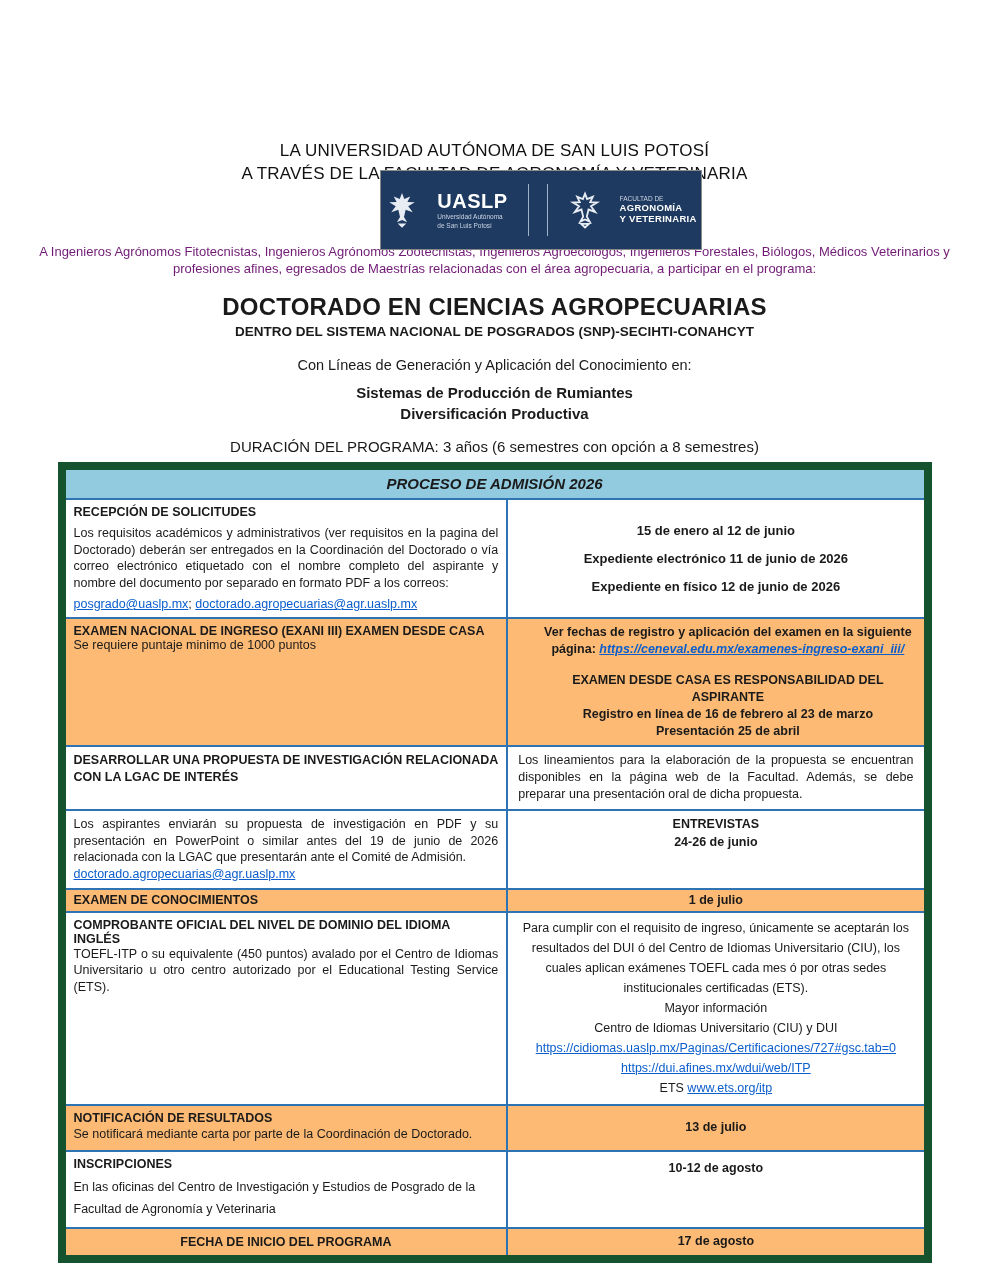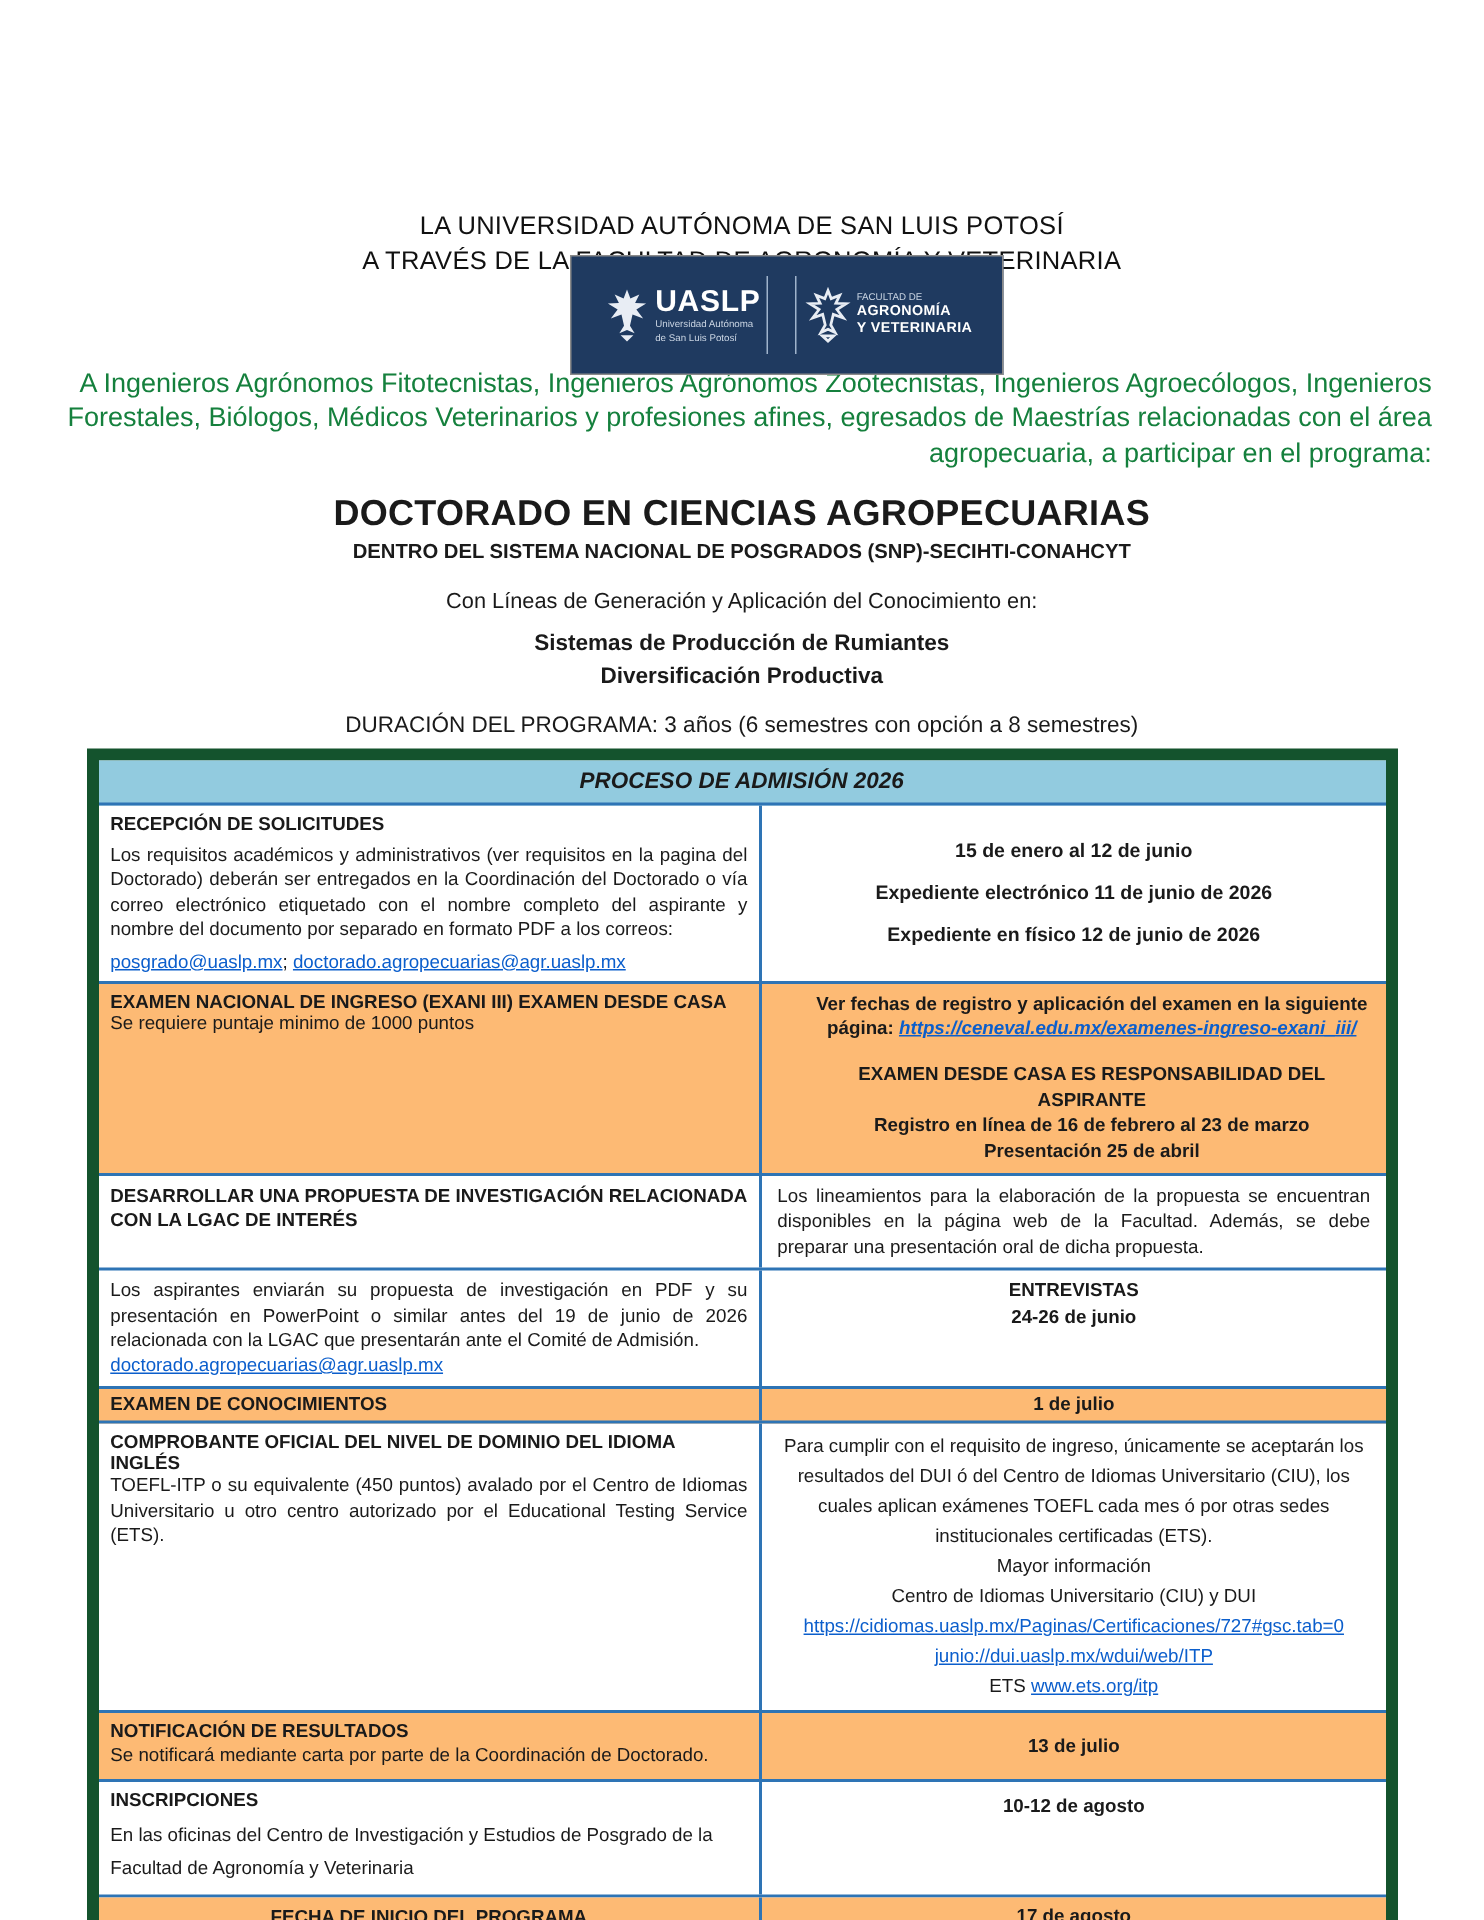--- a/index.html
+++ b/index.html
@@ -9,42 +9,42 @@
     color: #1a1a1a;
     width: 989px;
     height: 1280px;
     overflow: hidden;
   }
   .page { width: 989px; height: 1280px; position: relative; background: #fff; }
 
   
   .banner {
     position: absolute; left: 380px; top: 30px;
-    width: 289px; height: 80px;
+    width: 322px; height: 80px;
     background: #1f3a60;
     border: 1px solid #8a8a8a;
     display: flex; align-items: center; justify-content: center;
-    gap: 2px; color: #fff;
+    gap: 18px; color: #fff;
   }
   .banner .crest { width: 34px; height: 40px; flex: 0 0 auto; }
   .banner .crest svg { width: 100%; height: 100%; fill:#e8edf4; }
   .uaslp-txt { display:flex; flex-direction:column; line-height:1.05; }
   .uaslp-acronym { font-size: 20px; font-weight: bold; letter-spacing: .5px; }
   .uaslp-sub { font-size: 6.5px; color:#c9d4e2; margin-top:2px; }
   .banner-divider { display:flex; gap:18px; height:52px; align-items:stretch; margin:0 2px; }
   .banner-divider i { width:1px; background:#9fb3cc; display:block; }
   .fac-txt { display:flex; flex-direction:column; line-height:1.15; }
   .fac-light { font-size:6.5px; color:#c9d4e2; }
   .fac-bold { font-size:9.5px; font-weight:bold; letter-spacing:.3px; }
 
   
   .uni-lines { margin-top: 140px; text-align:center; font-size:17px; letter-spacing:.2px; line-height:1.35; color:#111; }
   .uni-lines div { white-space: nowrap; text-align: center; }
   .convoca { text-align:center; font-size:29px; font-weight:bold; margin-top:13px; letter-spacing:.5px; }
-  .audience { width: 920px; margin: 12px auto 0; text-align:right; font-size:18px; line-height:1.3; color:#15803d; }
+  .audience { width: 920px; margin: 12px auto 0; text-align:center; font-size:13px; line-height:1.3; color:#701a75; }
   .program-title { text-align:center; font-size:24px; font-weight:bold; margin-top:15px; letter-spacing:.2px; }
   .program-subtitle { text-align:center; font-size:13.5px; font-weight:bold; margin-top:3px; }
   .lgac-intro { text-align:center; font-size:14.5px; margin-top:18px; }
   .lgac-lines { text-align:center; font-size:15px; font-weight:bold; margin-top:9px; line-height:1.45; }
   .duration { text-align:center; font-size:15px; margin-top:13px; }
 
   
   .admission-table {
     width: 874px; margin: 7px auto 0;
     border: 8px solid #14532d;
@@ -214,21 +214,21 @@
     <div class="t-row r6">
       <div class="cell-l">
         <div class="cell-title">COMPROBANTE OFICIAL DEL NIVEL DE DOMINIO DEL IDIOMA INGLÉS</div>
         <p class="first just">TOEFL-ITP o su equivalente (450 puntos) avalado por el Centro de Idiomas Universitario u otro centro autorizado por el Educational Testing Service (ETS).</p>
       </div>
       <div class="cell-r">
         <div class="para">Para cumplir con el requisito de ingreso, únicamente se aceptarán los resultados del DUI ó del Centro de Idiomas Universitario (CIU), los cuales aplican exámenes TOEFL cada mes ó por otras sedes institucionales certificadas (ETS).</div>
         <div>Mayor información</div>
         <div>Centro de Idiomas Universitario (CIU) y DUI</div>
         <div><a class="doc-link">https://cidiomas.uaslp.mx/Paginas/Certificaciones/727#gsc.tab=0</a></div>
-        <div><a class="doc-link">junio://dui.uaslp.mx/wdui/web/ITP</a></div>
+        <div><a class="doc-link">https://dui.afines.mx/wdui/web/ITP</a></div>
         <div><span>ETS </span><a class="doc-link">www.ets.org/itp</a></div>
       </div>
     </div>
 
     <div class="t-row blue r7">
       <div class="cell-l">
         <div class="cell-title">NOTIFICACIÓN DE RESULTADOS</div>
         <p class="first">Se notificará mediante carta por parte de la Coordinación de Doctorado.</p>
       </div>
       <div class="cell-r">

